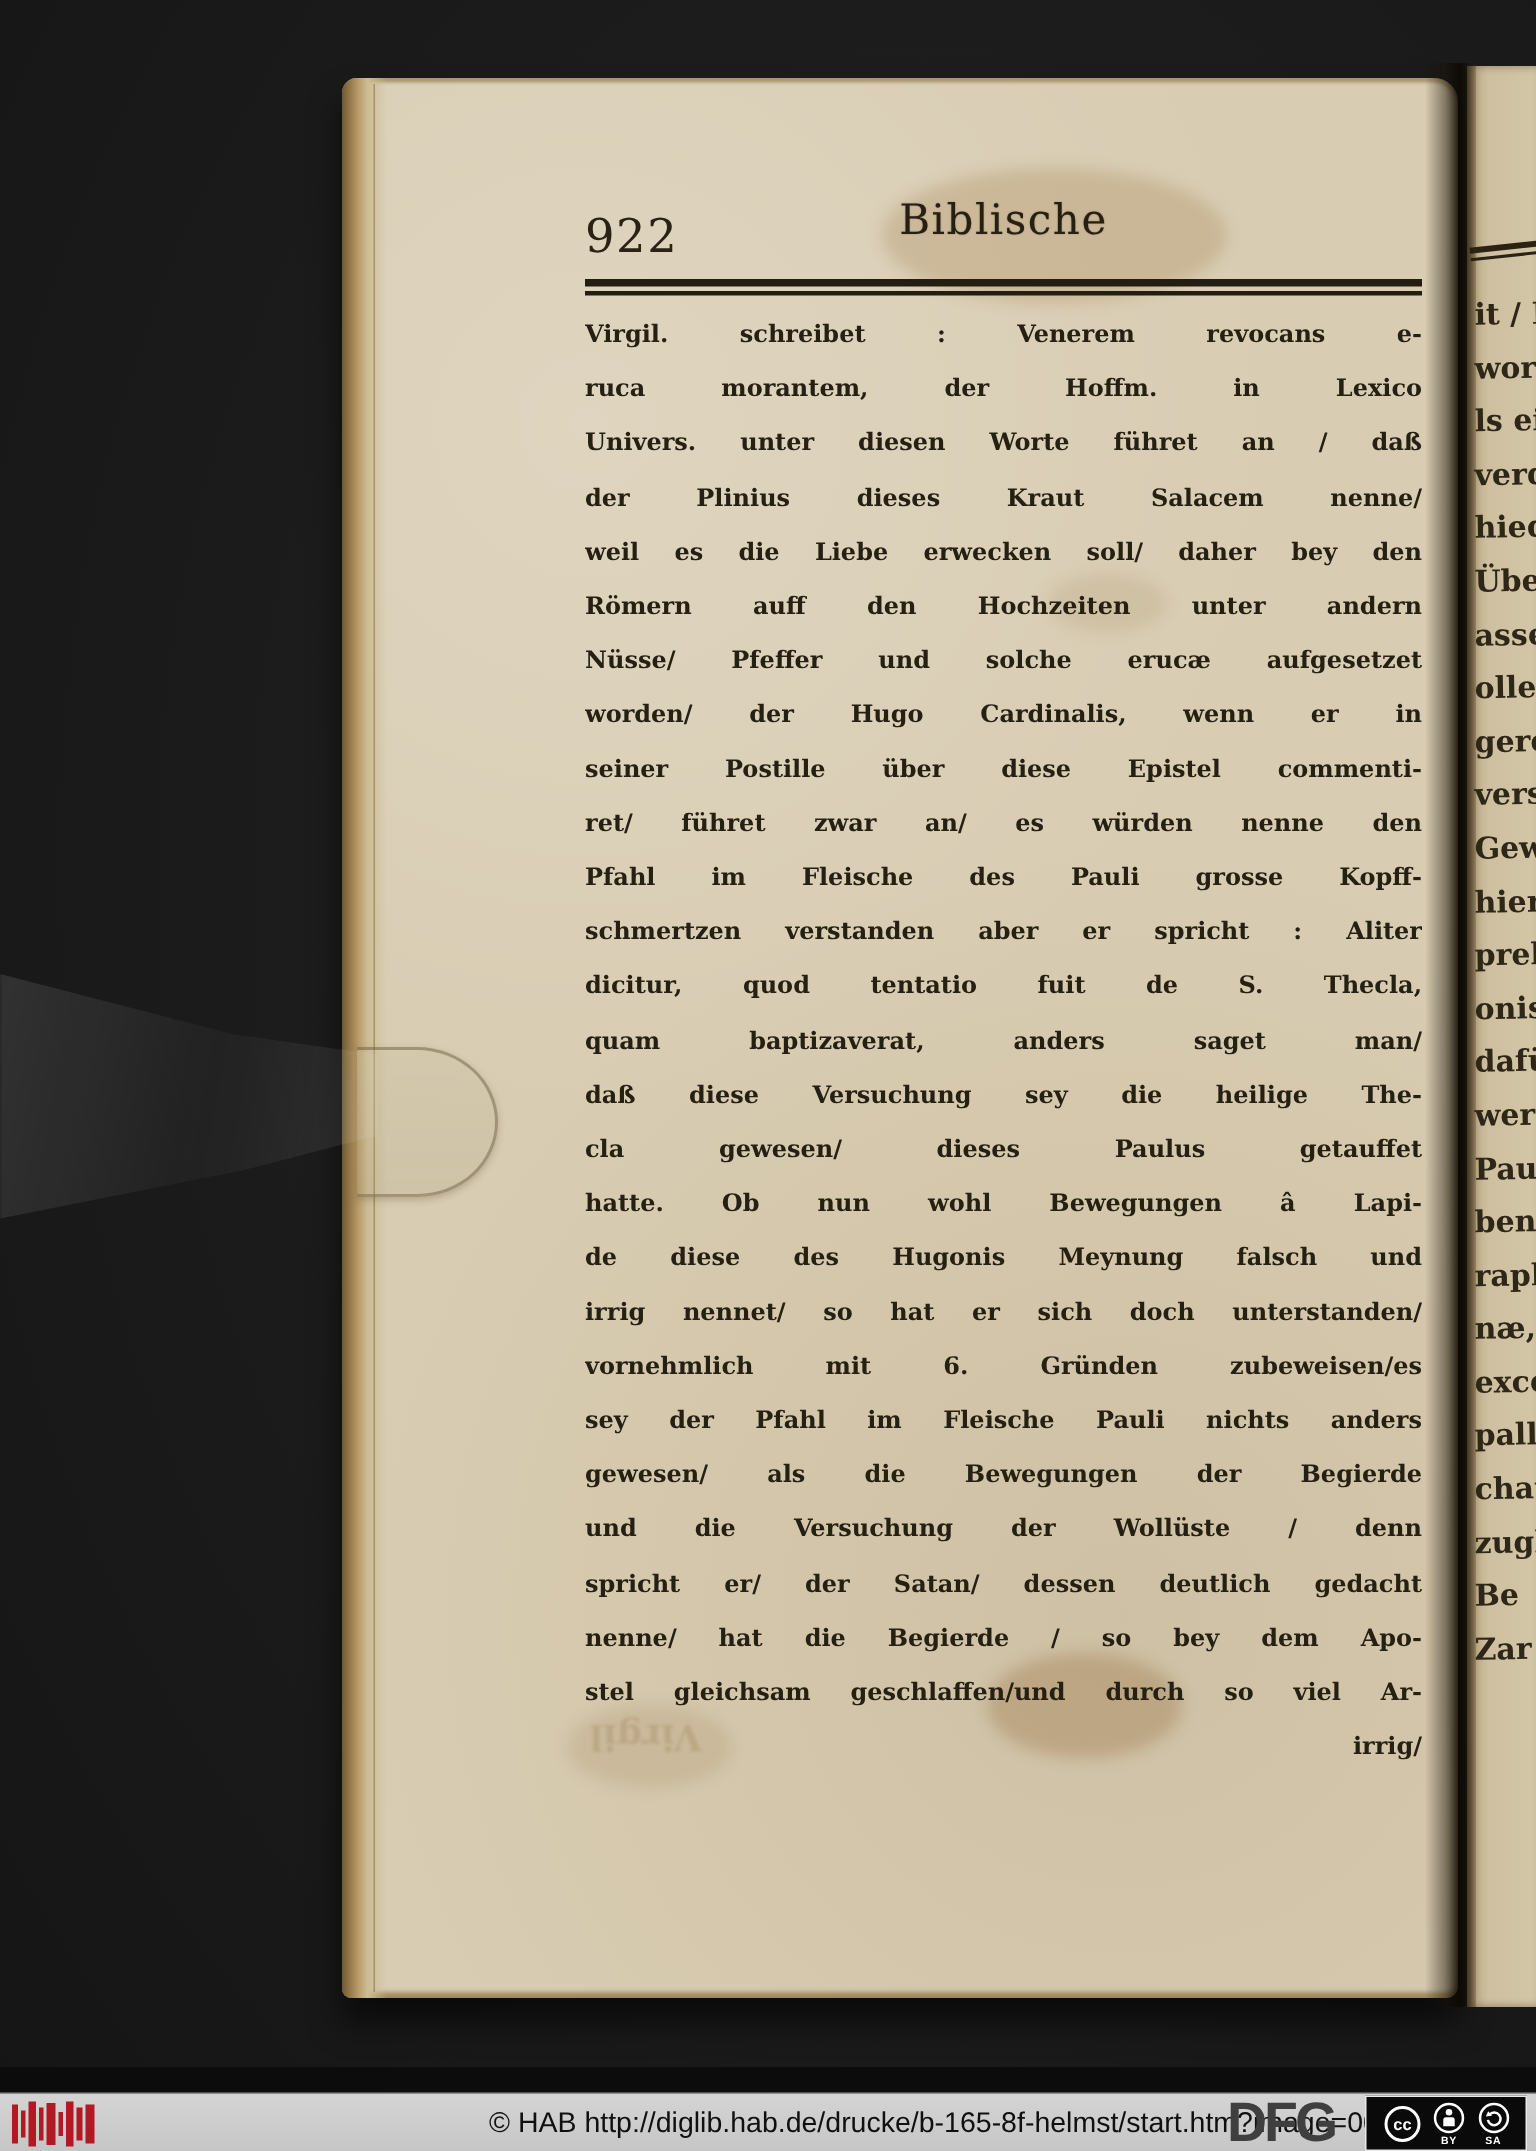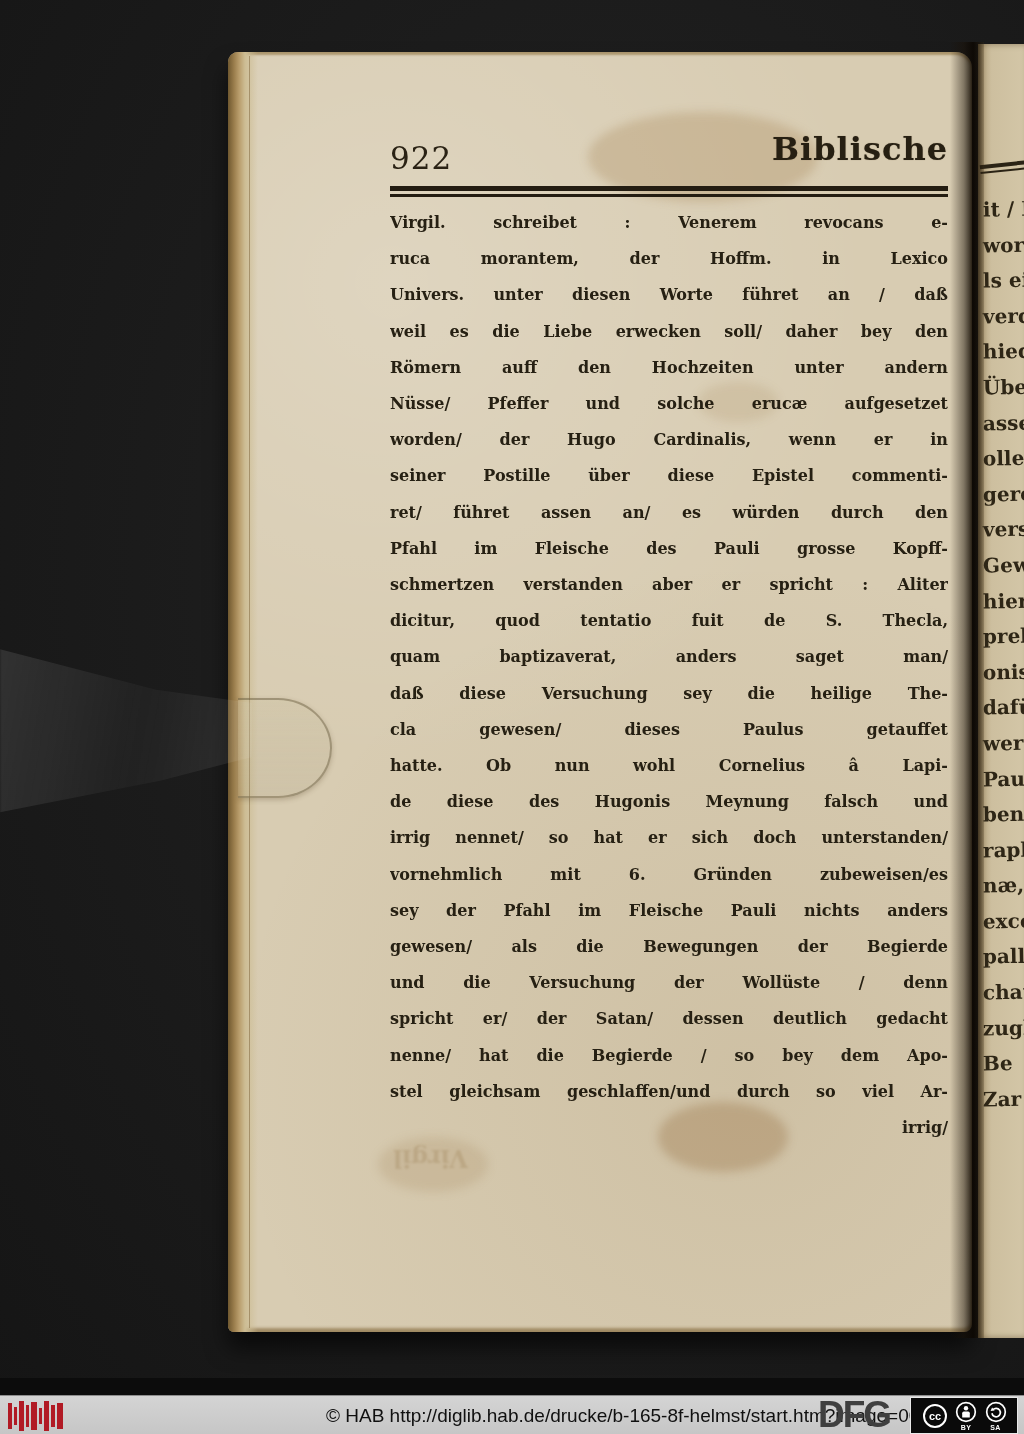--- a/index.html
+++ b/index.html
@@ -47,22 +47,22 @@
   .content {
     position:absolute; left:162px; top:78px; width:558px;
     color:#241d12;
   }
   .header-row { position:relative; height:52px; }
   .pagenum {
     position:absolute; left:0; top:10px;
     font-size:31px; letter-spacing:1px; color:#2a2214;
   }
   .header-title {
-    position:absolute; left:0; right:0; top:0; text-align:right;
-    font-size:32px; font-weight:bold; letter-spacing:1px; color:#261f12;
+    position:absolute; left:0; right:0; top:0; text-align:center;
+    font-size:28px; font-weight:normal; letter-spacing:1px; color:#261f12;
     text-shadow:0 0 1px rgba(60,40,10,.4);
   }
   .rule-double {
     height:11px; margin-top:4px;
     border-top:5px solid #241d12;
     border-bottom:3px solid #241d12;
   }
   .bodytext { margin-top:8px; overflow:hidden; }
   .bodyline {
     font-size:16px; font-weight:bold; line-height:36.2px;
@@ -161,33 +161,34 @@
     <div class="content">
       <div class="header-row">
         <span class="pagenum">922</span>
         <span class="header-title">Biblische</span>
       </div>
       <div class="rule-double"></div>
       <div class="bodytext" id="bodytext">
           <div class="bodyline">Virgil. schreibet : Venerem revocans e-</div>
           <div class="bodyline">ruca morantem, der Hoffm. in Lexico</div>
           <div class="bodyline">Univers. unter diesen Worte führet an / daß</div>
+          <div class="bodyline">der Plinius dieses Kraut Salacem nenne/</div>
           <div class="bodyline">weil es die Liebe erwecken soll/ daher bey den</div>
           <div class="bodyline">Römern auff den Hochzeiten unter andern</div>
           <div class="bodyline">Nüsse/ Pfeffer und solche erucæ aufgesetzet</div>
           <div class="bodyline">worden/ der Hugo Cardinalis, wenn er in</div>
           <div class="bodyline">seiner Postille über diese Epistel commenti-</div>
-          <div class="bodyline">ret/ führet assen an/ es würden durch den</div>
+          <div class="bodyline">ret/ führet zwar an/ es würden nenne den</div>
           <div class="bodyline">Pfahl im Fleische des Pauli grosse Kopff-</div>
           <div class="bodyline">schmertzen verstanden aber er spricht : Aliter</div>
           <div class="bodyline">dicitur, quod tentatio fuit de S. Thecla,</div>
           <div class="bodyline">quam baptizaverat, anders saget man/</div>
           <div class="bodyline">daß diese Versuchung sey die heilige The-</div>
           <div class="bodyline">cla gewesen/ dieses Paulus getauffet</div>
-          <div class="bodyline">hatte. Ob nun wohl Cornelius â Lapi-</div>
+          <div class="bodyline">hatte. Ob nun wohl Bewegungen â Lapi-</div>
           <div class="bodyline">de diese des Hugonis Meynung falsch und</div>
           <div class="bodyline">irrig nennet/ so hat er sich doch unterstanden/</div>
           <div class="bodyline">vornehmlich mit 6. Gründen zubeweisen/es</div>
           <div class="bodyline">sey der Pfahl im Fleische Pauli nichts anders</div>
           <div class="bodyline">gewesen/ als die Bewegungen der Begierde</div>
           <div class="bodyline">und die Versuchung der Wollüste / denn</div>
           <div class="bodyline">spricht er/ der Satan/ dessen deutlich gedacht</div>
           <div class="bodyline">nenne/ hat die Begierde / so bey dem Apo-</div>
           <div class="bodyline">stel gleichsam geschlaffen/und durch so viel Ar-</div>
           <div class="bodyline">irrig/</div>

